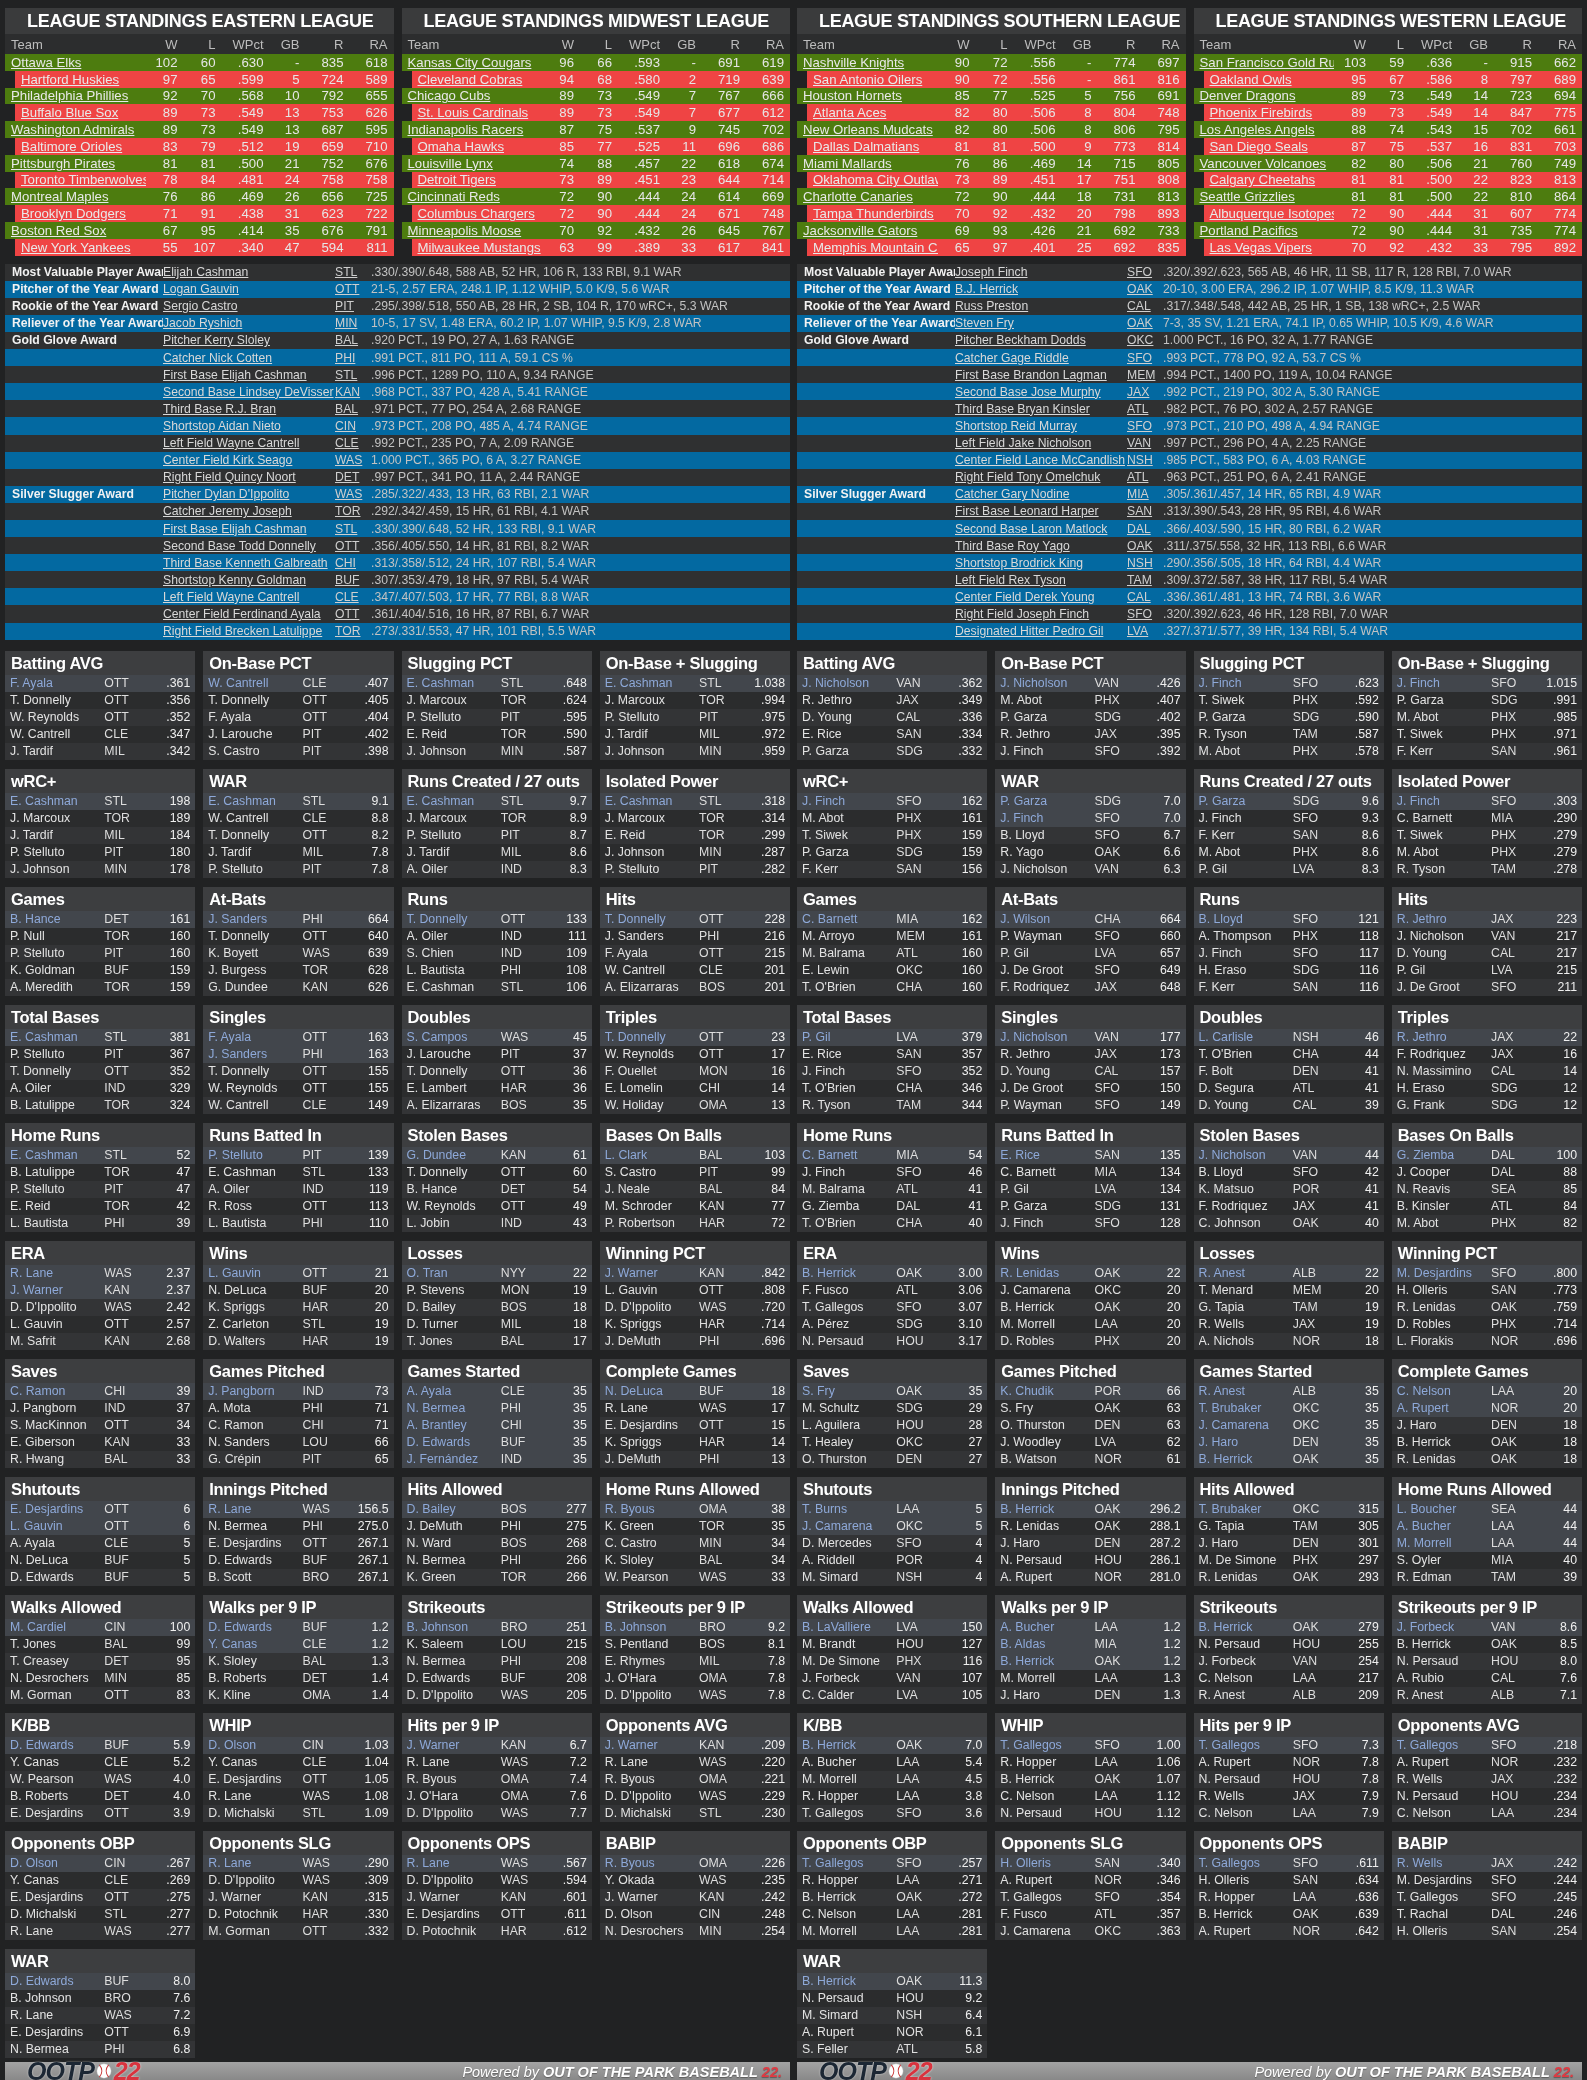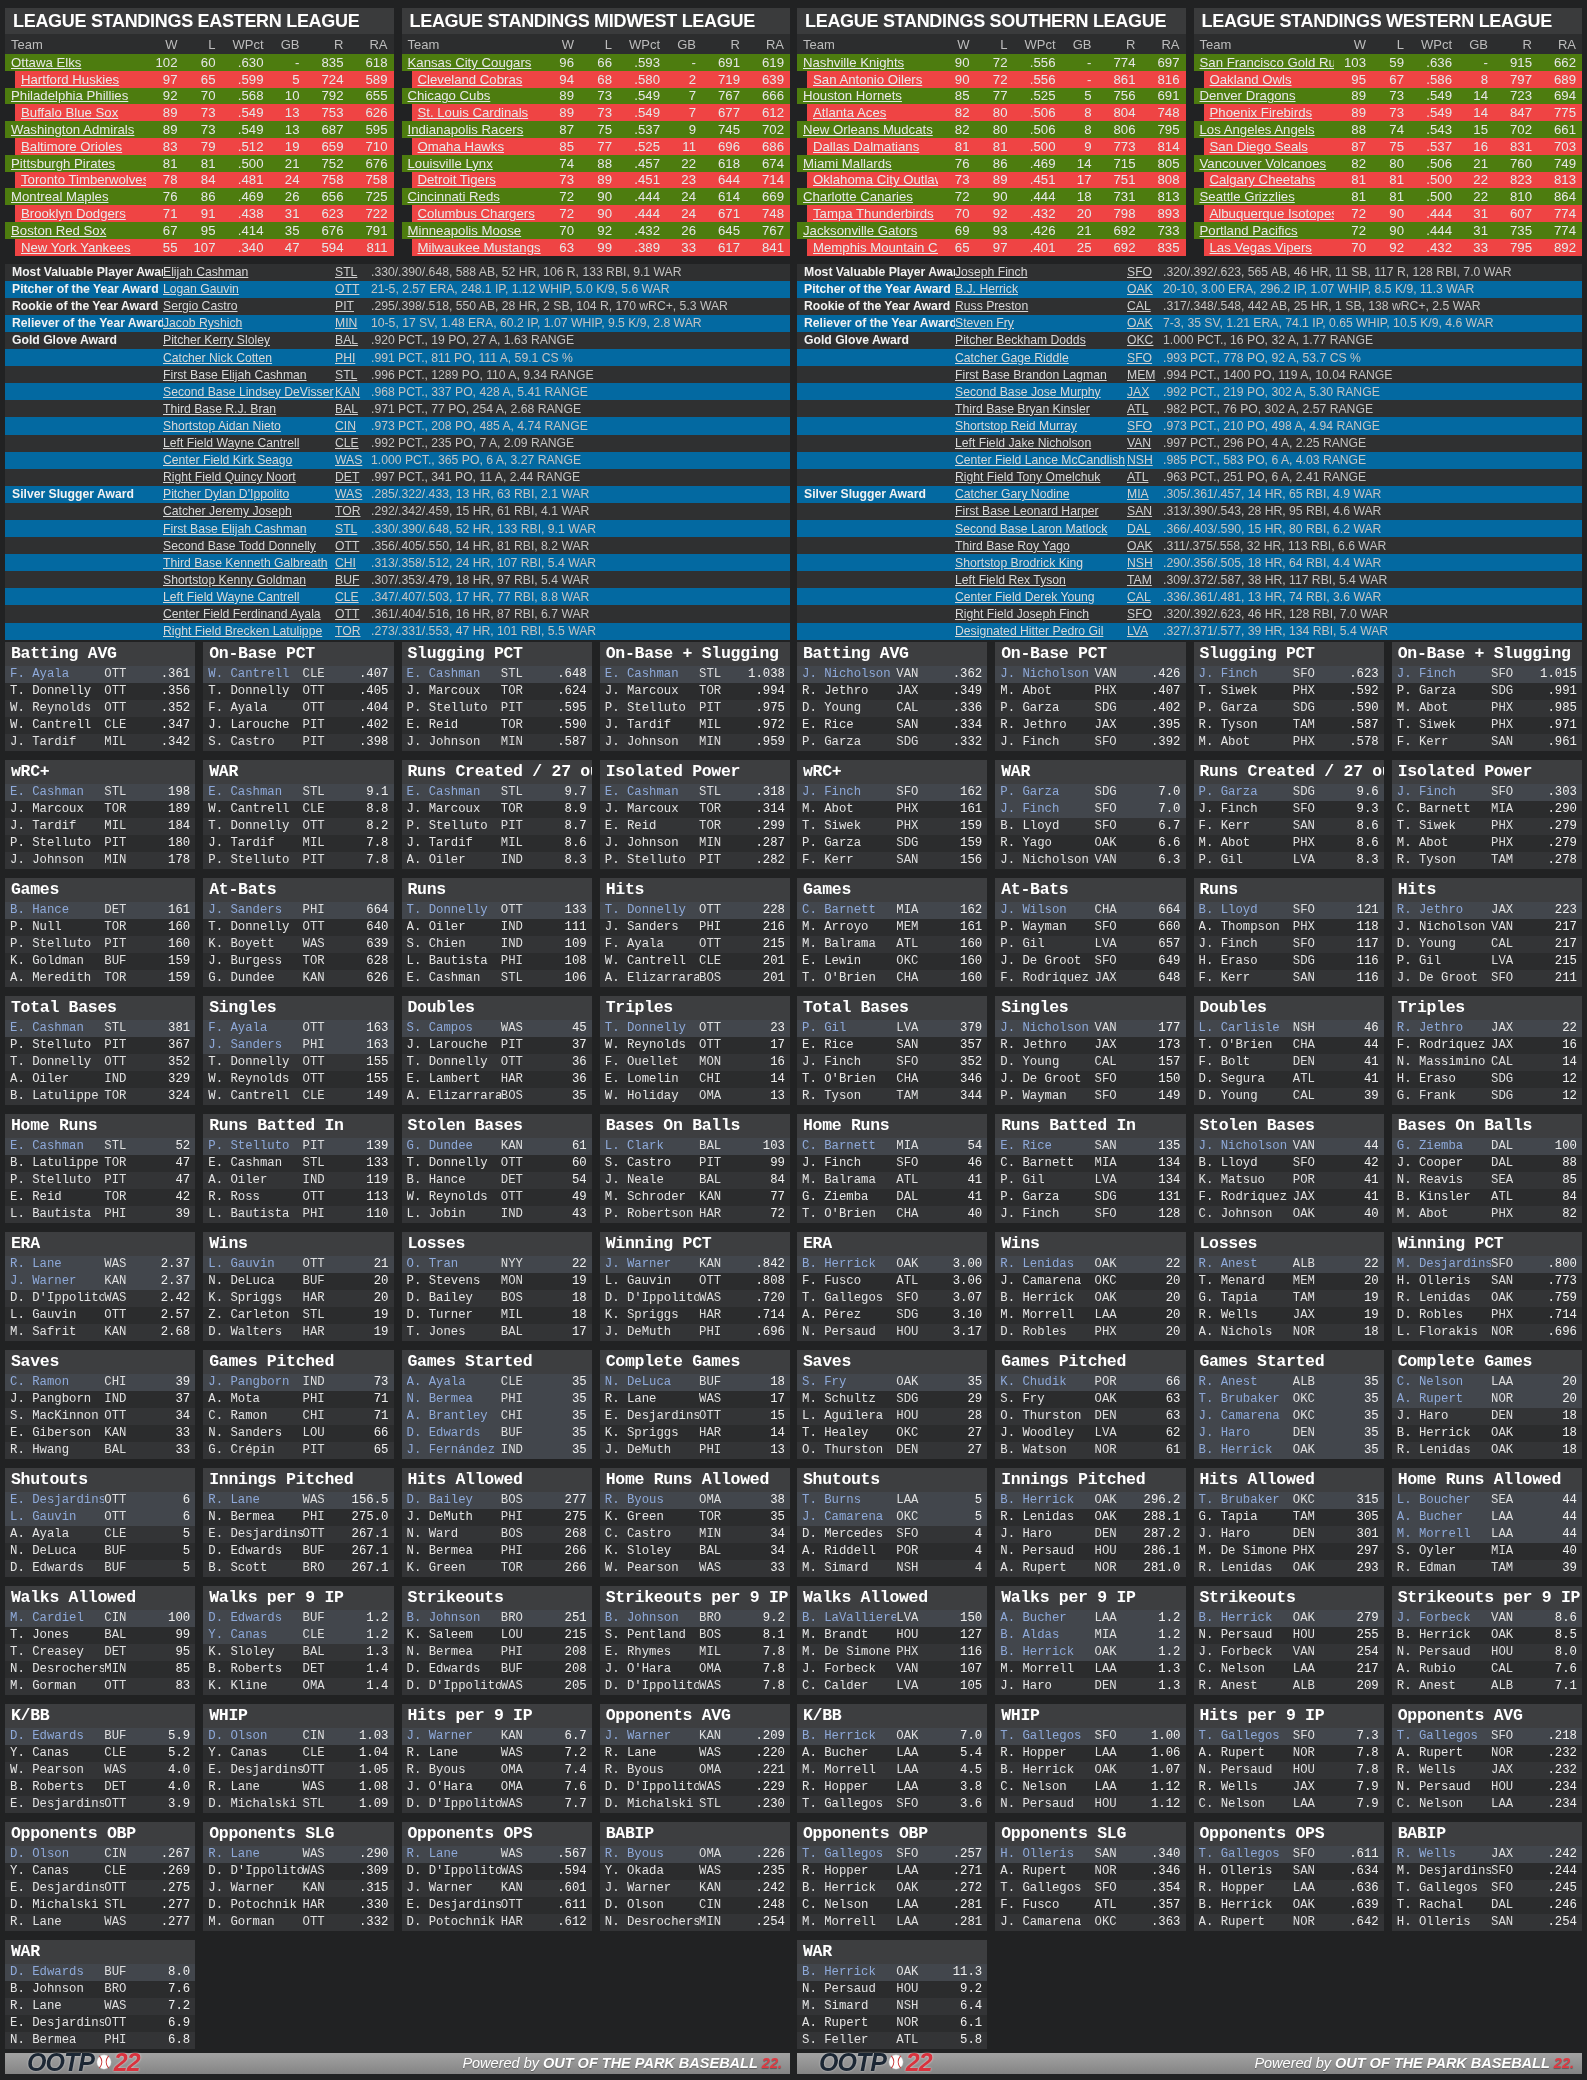--- a/index.html
+++ b/index.html
@@ -10,21 +10,21 @@
     -webkit-font-smoothing:antialiased;
   }
   .page { display:flex; gap:7px; padding:8px 5px 0 5px; }
   .half { flex:1; min-width:0; display:flex; flex-direction:column; }
 
   
   .standings-row { display:flex; gap:8px; }
   .stable { flex:1; min-width:0; }
   .stitle {
     background:#3a3b3c; color:#fff; font-weight:bold; font-size:18px;
-    line-height:20px; padding:3px 8px; white-space:nowrap; overflow:hidden;
+    line-height:20px; padding:3px 22px; white-space:nowrap; overflow:hidden;
     letter-spacing:-0.3px;
   }
   .srow { display:flex; align-items:center; height:16.8px; font-size:13.2px; color:#e6e6e6; white-space:nowrap;justify-content:space-between; }
   .shead { background:#2c2d2e; color:#bdbdbd; height:20px; font-size:13px; }
   .srow.alt { background:#ef4444;margin-left:10px; }
   .srow:not(.alt):not(.shead) { background:#4d7c0f; }
   .sc { padding:0 6px; overflow:hidden; }
   .c0 { flex:1; text-align:left; }
   .c1,.c2 { width:38px; text-align:right; }
   .c3 { width:48px; text-align:right; }
@@ -37,21 +37,21 @@
   .arow { display:grid; grid-template-columns:158px 172px 36px 1fr; align-items:center;
           height:17.1px; font-size:12.2px; white-space:nowrap; }
   .arow.alt { background:#0369a1; }
   .arow:not(.alt) { background:#2f3031; }
   .alabel { font-weight:bold; color:#f2f2f2; padding-left:7px; overflow:hidden; }
   .aplayer { color:#d8d8d8; text-decoration:underline; cursor:pointer; overflow:hidden; }
   .ateam { color:#cfcfcf; text-decoration:underline; cursor:pointer; }
   .aline { color:#c2c2c2; overflow:hidden; padding-right:16px; }
 
   
-  .stats-grid { display:grid; grid-template-columns:repeat(4,1fr); gap:9px 8px;font-family:Liberation Mono, monospace; }
+  .stats-grid { margin-top:9px; display:grid; grid-template-columns:repeat(4,1fr); gap:9px 8px; }
   .sbox { min-width:0; }
   .sboxtitle {
     background:#3d3e40; color:#fff; font-weight:bold; font-size:16.5px;
     line-height:20px; padding:2px 6px; height:24px; white-space:nowrap; overflow:hidden;
     letter-spacing:-0.3px;
   }
   .prow { display:flex; align-items:center; height:17px; font-size:12.3px; white-space:nowrap; padding:0 5px; }
   .prow.even { background:#333436; }
   .prow.odd { background:#2b2c2d; }
   .prow.lead { background:#42464c; }

